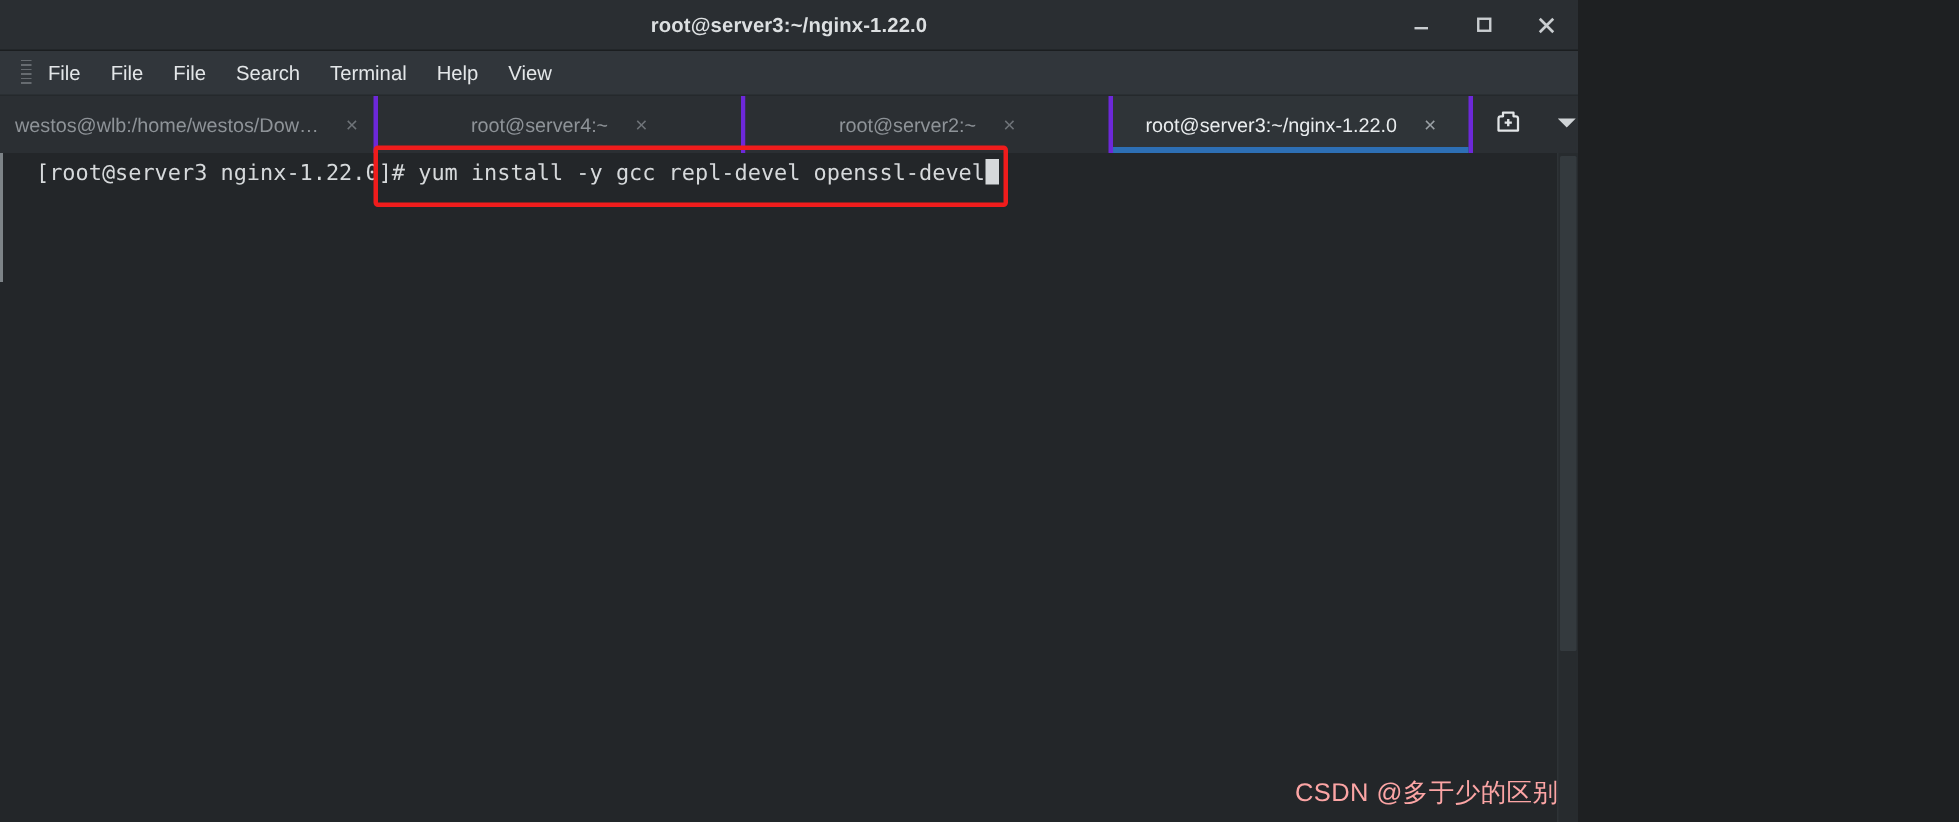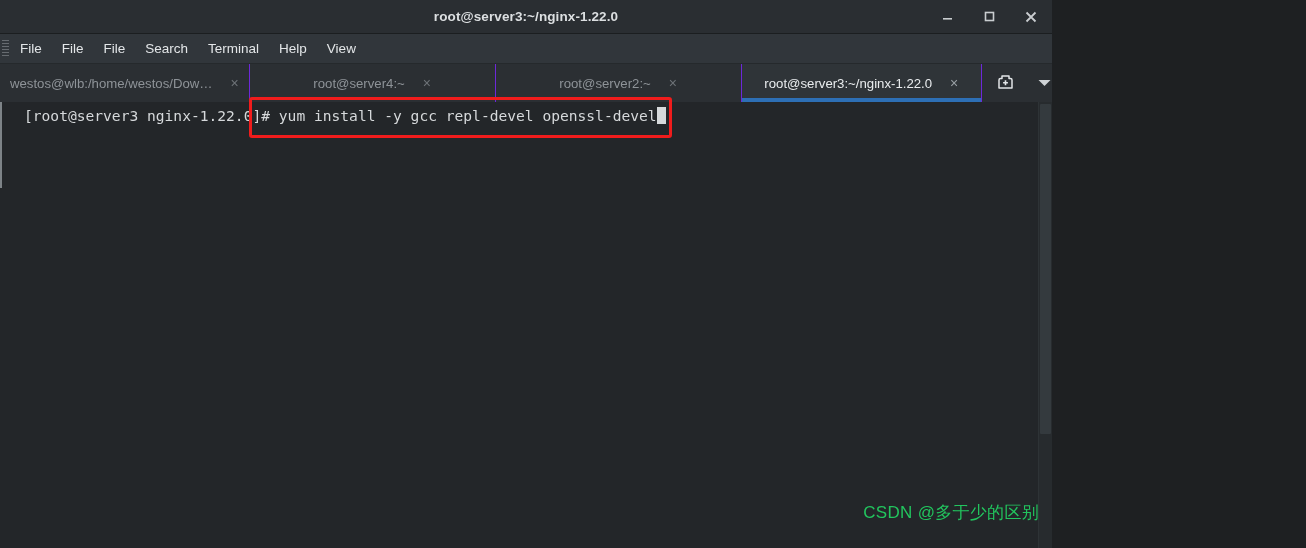--- a/index.html
+++ b/index.html
@@ -60,21 +60,21 @@
   }
   .wc-btn svg { display: block; }
 
   
   .menubar {
     height: 29px;
     min-height: 29px;
     background: #31363b;
     display: flex;
     align-items: center;
-    padding-left: 2px;
+    padding-left: 14px;
     border-bottom: 1px solid #25292c;
     position: relative;
   }
   .menu-grip {
     width: 7px;
     height: 18px;
     margin-right: 1px;
     background-image: repeating-linear-gradient(
       to bottom,
       #787d82 0px, #787d82 1px,
@@ -98,21 +98,21 @@
     display: flex;
     align-items: stretch;
     position: relative;
   }
   .tab {
     position: relative;
     display: flex;
     align-items: center;
     justify-content: center;
     background: #2b2f33;
-    border-right: 1px solid #6d28d9;
+    border-right: 3px solid #6d28d9;
     padding: 0 10px;
     box-sizing: border-box;
   }
   .tab .tab-label {
     font-size: 13.2px;
     color: #8e9398;
     white-space: nowrap;
     overflow: hidden;
     text-overflow: ellipsis;
     user-select: none;
@@ -215,23 +215,23 @@
     width: 423px;
     height: 41px;
     border: 3px solid #f01c1c;
     border-radius: 3px;
     box-sizing: border-box;
     pointer-events: none;
   }
   .watermark {
     position: absolute;
     right: 13px;
-    bottom: 24px;
+    bottom: 8px;
     font-size: 17px;
-    color: #22c55e;
+    color: #fca5a5;
     user-select: none;
     letter-spacing: .3px;
   }
 </style>
 </head>
 <body>
 
 <div id="app">
 
   <div class="titlebar">

